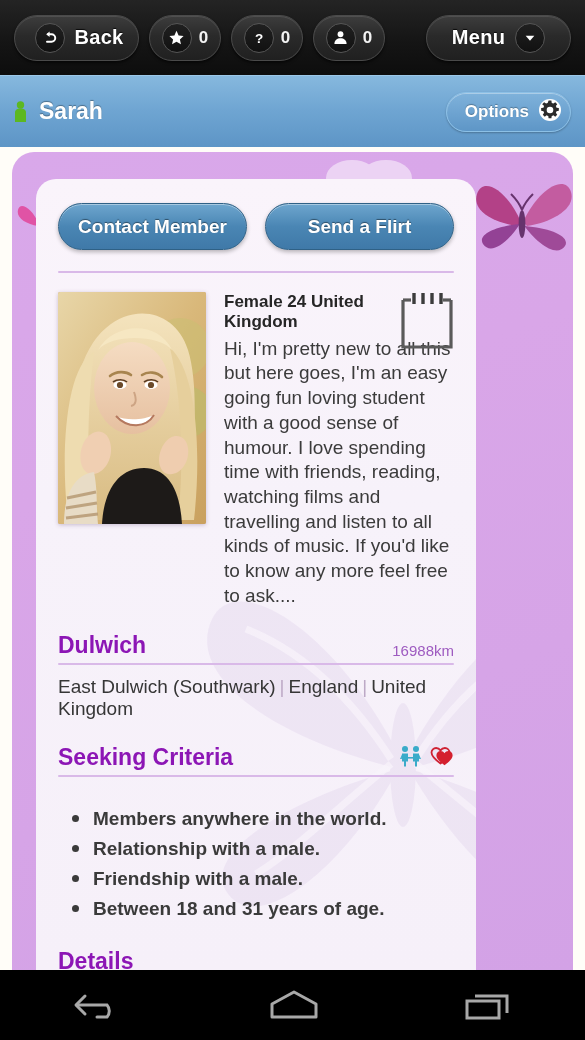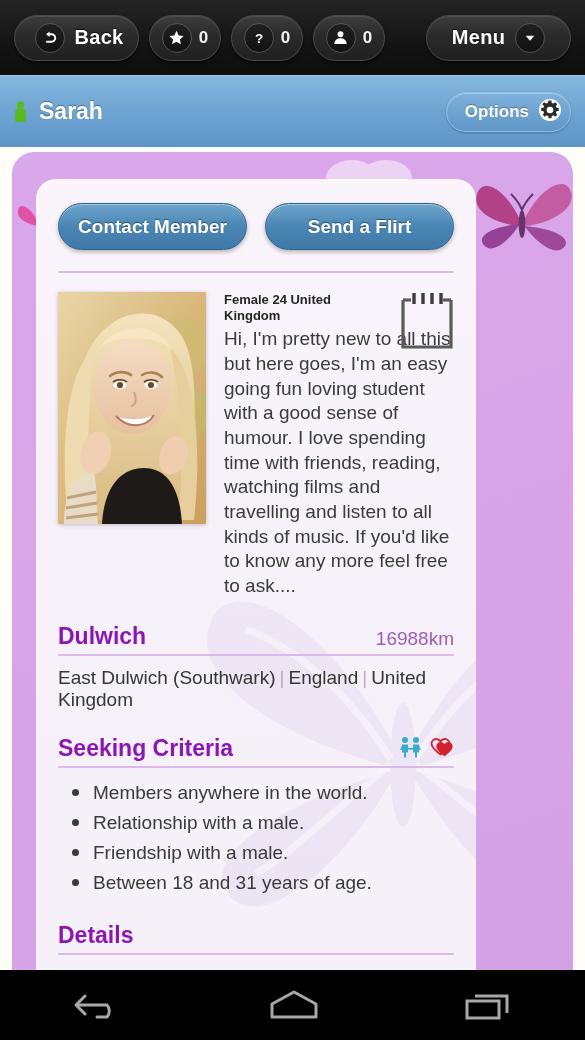--- a/index.html
+++ b/index.html
@@ -94,35 +94,35 @@
 
   
   .profile { display:flex; gap:18px; padding-top:19px; }
   .photo {
     width:148px; height:232px; flex:0 0 auto; border-radius:2px;
     box-shadow:0 1px 4px rgba(90,60,110,.3);
     background:#c9a97f; overflow:hidden; position:relative;
   }
   .photo svg { display:block; }
   .ptext { flex:1; min-width:0; position:relative; }
-  .ptitle { font-size:13px; font-weight:bold; color:#262626; line-height:1.2; padding-right:70px; }
+  .ptitle { font-size:17px; font-weight:bold; color:#262626; line-height:1.2; padding-right:70px; }
   .pbio { font-size:19px; color:#3b3b3b; line-height:1.30; margin-top:4px; }
   .note-icon { position:absolute; right:-2px; top:-2px; }
 
   
   .sec { padding-top:24px; }
   .sec-head { display:flex; align-items:flex-end; }
   .sec-title { font-size:23px; font-weight:bold; color:#8c16b5; }
   .sec-right { margin-left:auto; display:flex; align-items:center; gap:8px; }
-  .dist { font-size:19px; color:#9e5bc0; }
+  .dist { font-size:15px; color:#9e5bc0; }
   .sec-rule { height:2px; background:#d9b9e8; margin-top:4px; border-radius:1px; }
   .loc-line { font-size:19px; color:#363636; padding-top:11px; }
   .loc-sep { color:#bda9c6; padding:0 4px; }
 
-  .crit { list-style:none; padding-top:10px; }
+  .crit { list-style:none; padding-top:27px;font-weight:bold; }
   .crit li { display:flex; align-items:baseline; gap:14px; padding:4px 0 4px 14px;
     font-size:19px; color:#3a3a3a; }
   .dot { width:7px; height:7px; border-radius:50%; background:#3a3a3a; flex:0 0 auto;
     position:relative; top:-3px; }
 
   
   .navbar {
     position:absolute; left:0; bottom:0; width:585px; height:70px; background:#000;
     display:flex; align-items:center; justify-content:space-around;
   }

